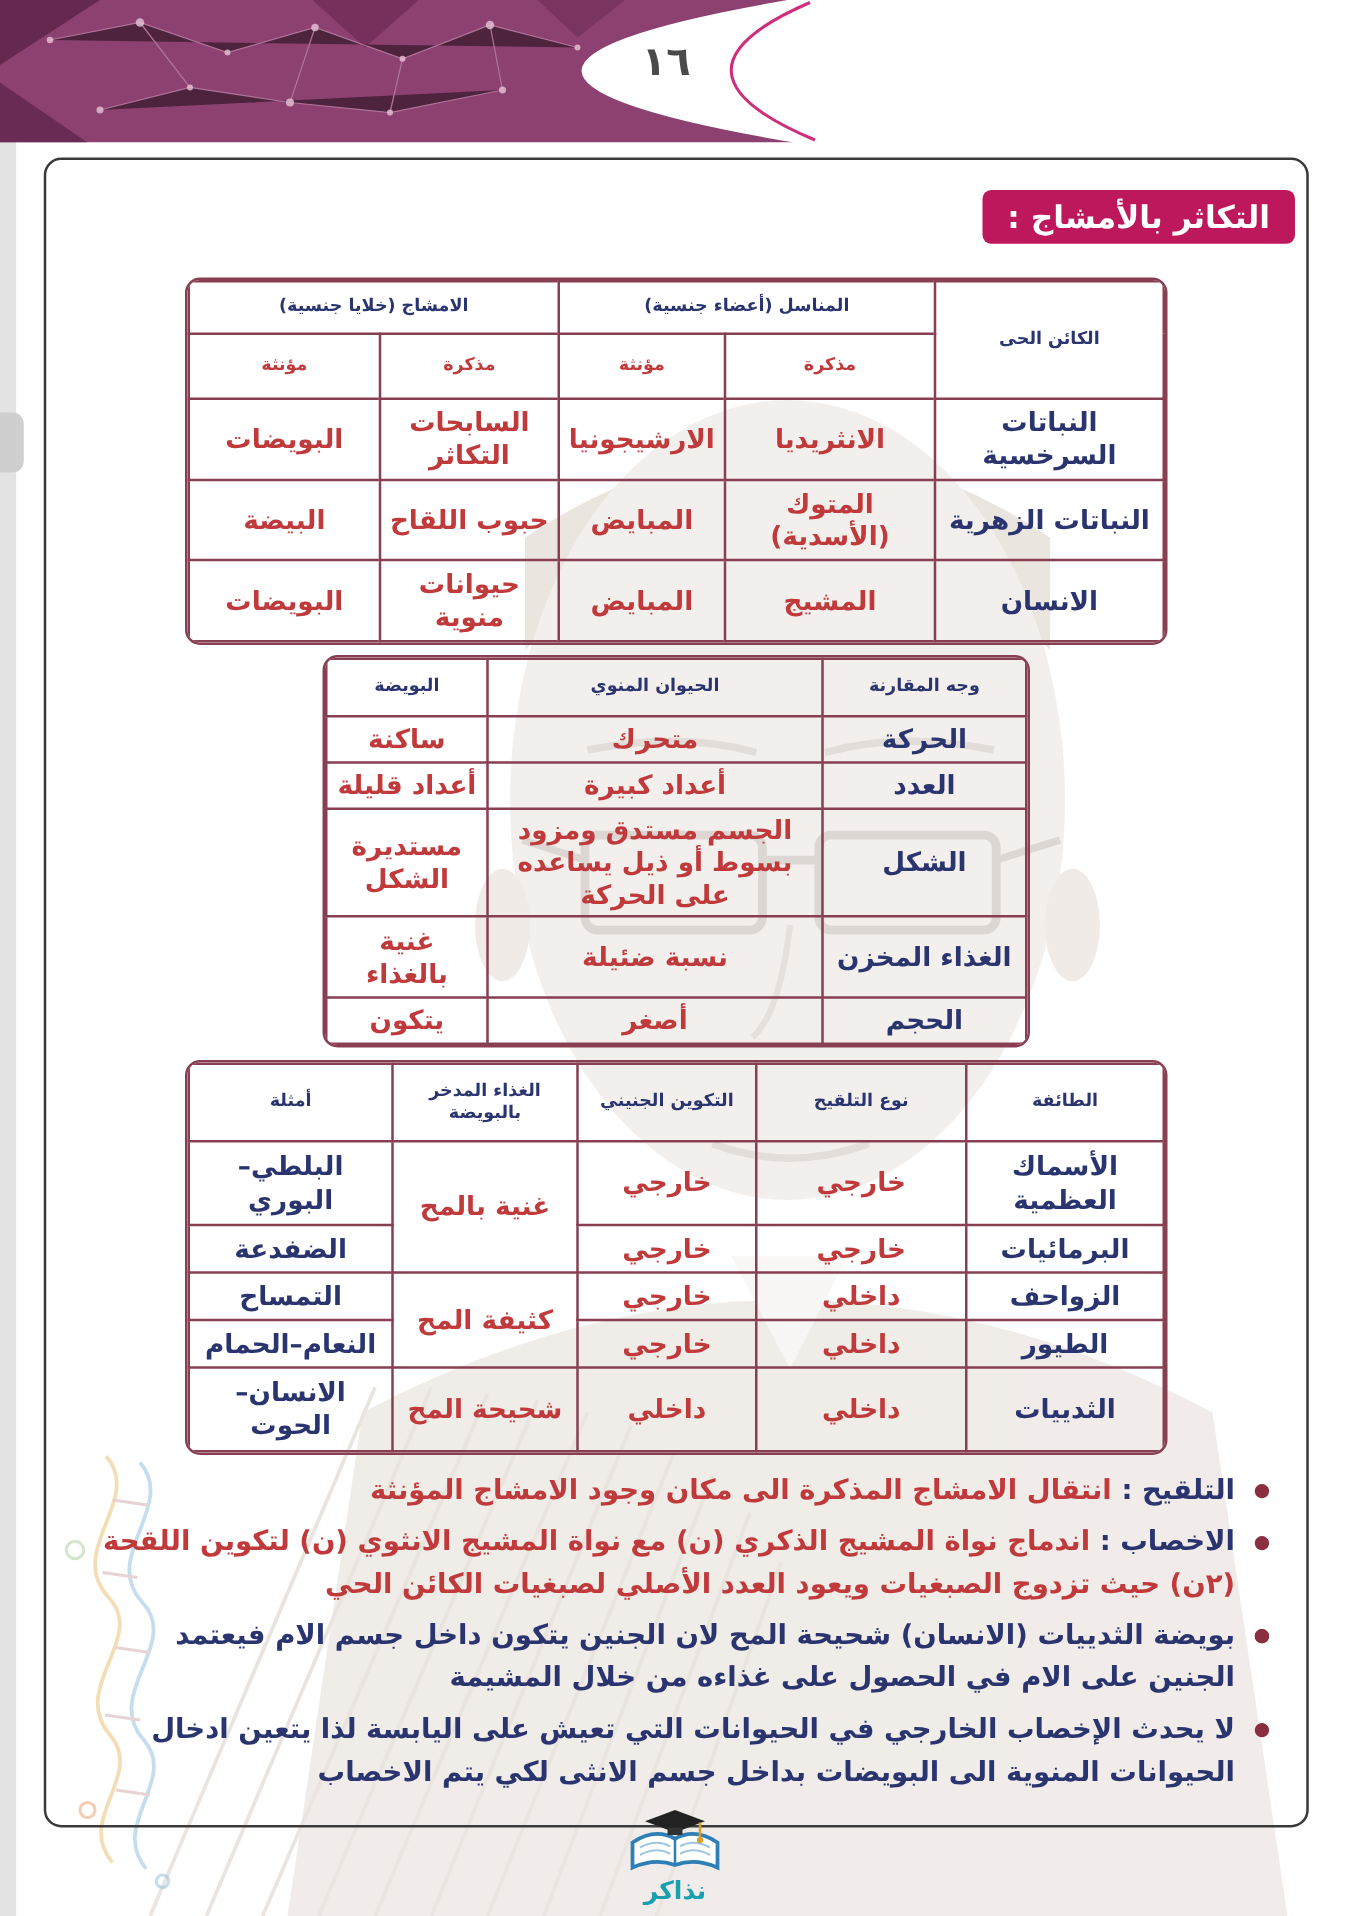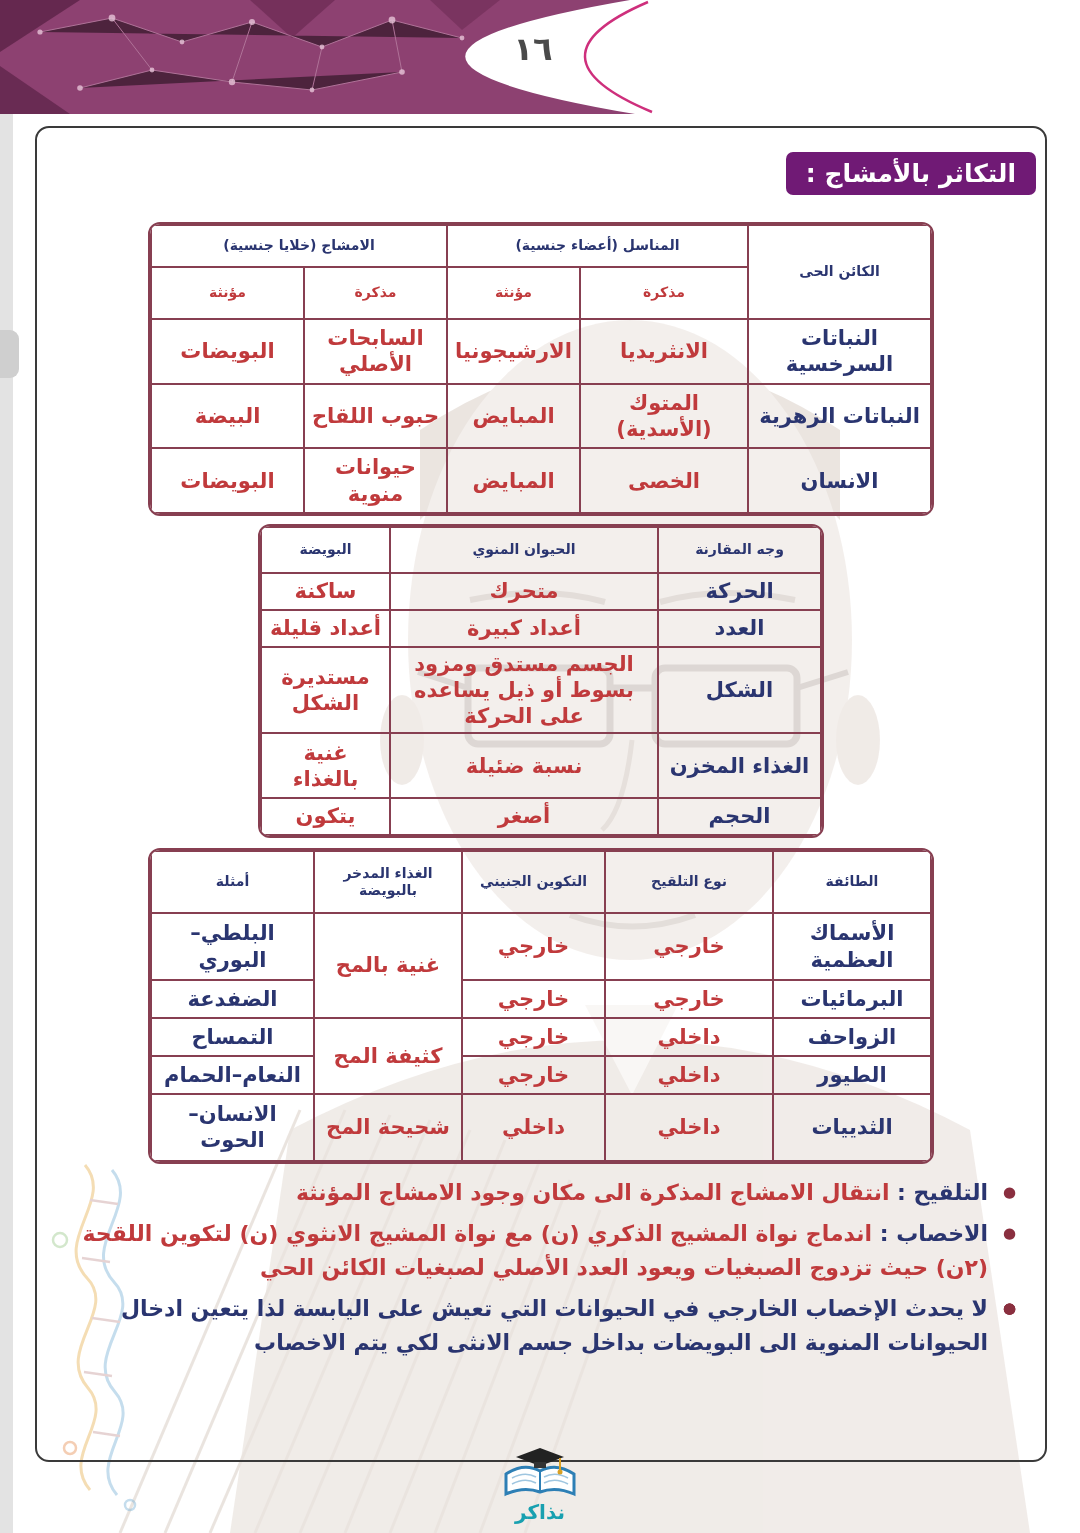--- a/index.html
+++ b/index.html
@@ -22,21 +22,21 @@
     position:absolute;left:650px;top:22px;width:410px;text-align:center;
     font-size:41px;font-weight:bold;color:#ce2f7c;direction:rtl;
   }
   
   .frame{
     position:absolute;left:35px;top:126px;width:1008px;height:1332px;
     border:2.5px solid #3a3a3a;border-radius:14px;z-index:1;background:transparent;
   }
   .badge{
     position:absolute;right:44px;top:152px;z-index:2;
-    background:#701a75;color:#ffffff;font-weight:bold;font-size:25px;
+    background:#be185d;color:#ffffff;font-weight:bold;font-size:25px;
     padding:7px 20px;border-radius:7px;direction:rtl;
   }
   
   .tbl-wrap{position:absolute;z-index:2;border:2.5px solid #873f51;border-radius:12px;overflow:hidden;}
   .tbl-wrap table{border-collapse:collapse;width:100%;height:100%;table-layout:fixed;direction:rtl;}
   .tbl-wrap th,.tbl-wrap td{
     border:2.5px solid #873f51;text-align:center;vertical-align:middle;
     padding:3px 6px;font-weight:bold;font-size:21px;line-height:1.25;
   }
   .tbl-wrap th{font-size:14px;}
@@ -161,33 +161,33 @@
     <tr style="height:52px">
       <th class="red">مذكرة</th>
       <th class="red">مؤنثة</th>
       <th class="red">مذكرة</th>
       <th class="red">مؤنثة</th>
     </tr>
     <tr>
       <td class="navy">النباتات السرخسية</td>
       <td class="red">الانثريديا</td>
       <td class="red">الارشيجونيا</td>
-      <td class="red">السابحات الأصلي</td>
+      <td class="red">السابحات التكاثر</td>
       <td class="red">البويضات</td>
     </tr>
     <tr>
       <td class="navy">النباتات الزهرية</td>
       <td class="red">المتوك (الأسدية)</td>
       <td class="red">المبايض</td>
       <td class="red">حبوب اللقاح</td>
       <td class="red">البيضة</td>
     </tr>
     <tr>
       <td class="navy">الانسان</td>
-      <td class="red">الخصى</td>
+      <td class="red">المشيج</td>
       <td class="red">المبايض</td>
       <td class="red">حيوانات منوية</td>
       <td class="red">البويضات</td>
     </tr>
   </tbody>
     </table>
 </div>
 
 <div class="tbl-wrap" style="left:258px;top:524px;width:562px;height:310px;">
   <table>
@@ -294,20 +294,21 @@
   <div class="note">
     <span class="bullet">●</span>
     <span class="term">الاخصاب :</span>
     <span class="txt-red">اندماج نواة المشيج الذكري (ن) مع نواة المشيج الانثوي (ن) لتكوين اللقحة (٢ن) حيث تزدوج الصبغيات ويعود العدد الأصلي لصبغيات الكائن الحي</span>
   </div>
   <div class="note">
     <span class="bullet">●</span>
   </div>
   <div class="note">
     <span class="bullet">●</span>
+    <span class="txt-navy">بويضة الثدييات (الانسان) شحيحة المح لان الجنين يتكون داخل جسم الام فيعتمد الجنين على الام في الحصول على غذاءه من خلال المشيمة</span>
   </div>
   <div class="note">
     <span class="bullet">●</span>
     <span class="txt-navy">لا يحدث الإخصاب الخارجي في الحيوانات التي تعيش على اليابسة لذا يتعين ادخال الحيوانات المنوية الى البويضات بداخل جسم الانثى لكي يتم الاخصاب</span>
   </div>
 </div>
 
 <div class="footer-logo">
   <svg width="96" height="58">
     <path d="M14,30 Q32,18 48,27 Q64,18 82,30 L82,50 Q64,42 48,48 Q32,42 14,50 Z" fill="#ffffff" stroke="#2d7fb5" stroke-width="3"></path>

